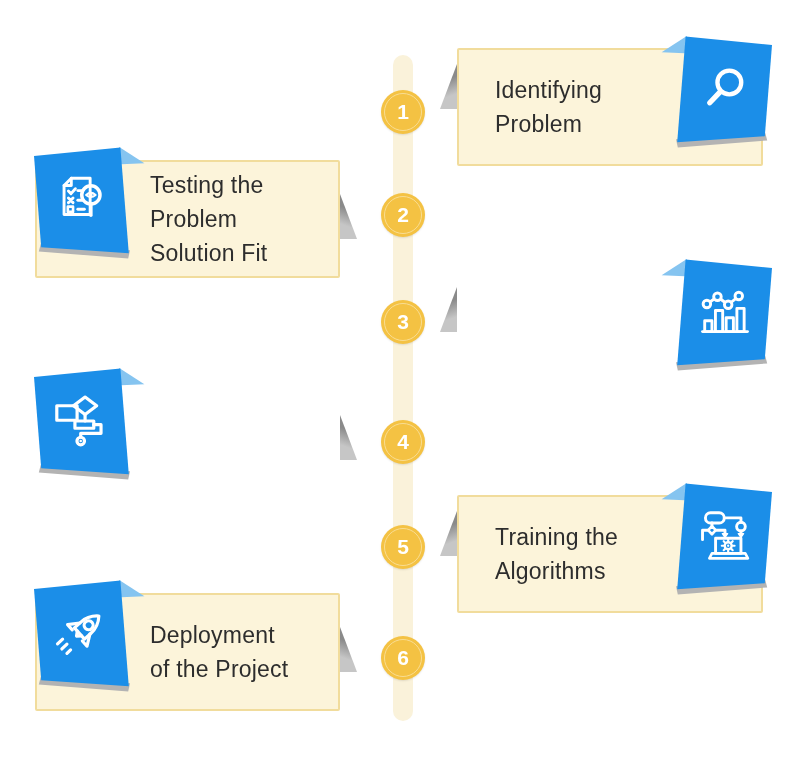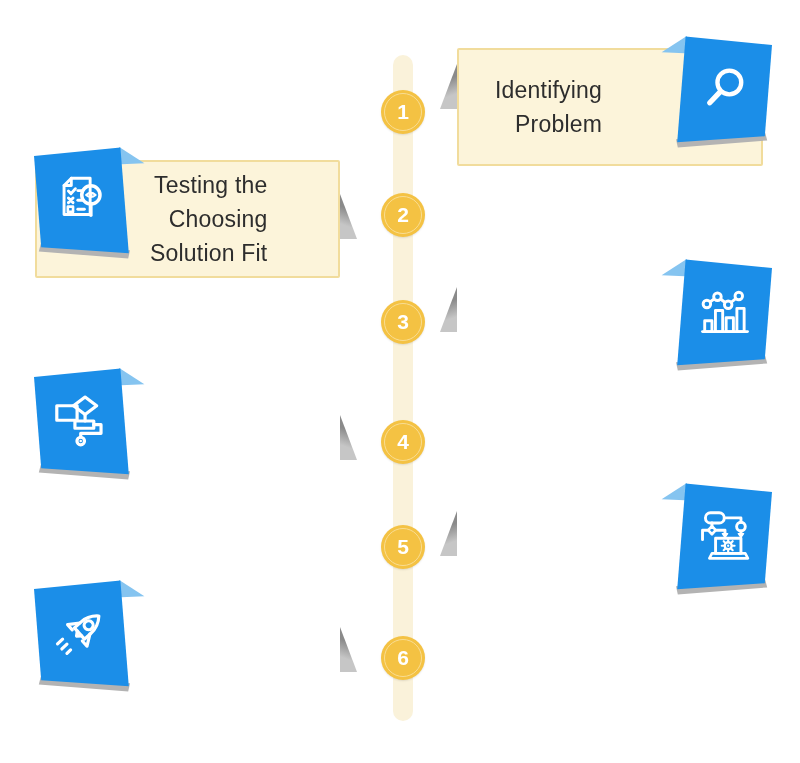--- a/index.html
+++ b/index.html
@@ -14,21 +14,21 @@
   .s1{--ct:48px;--nt:90px}
   .s2{--ct:160px;--nt:193px}
   .s3{--ct:271px;--nt:300px}
   .s4{--ct:381px;--nt:420px}
   .s5{--ct:495px;--nt:525px}
   .s6{--ct:593px;--nt:636px}
 
   
   .card{position:absolute;top:var(--ct);height:118px;box-sizing:border-box;
         background:var(--card-bg,#fcf4da);border:2px solid var(--card-border,#f1dc9c);
-        border-radius:2px;display:flex;align-items:center;z-index:1;text-align:right;}
+        border-radius:2px;display:flex;align-items:center;z-index:1;}
   .right .card{left:457px;width:306px;}
   .left  .card{left:35px;width:305px;}
 
   .label{margin:0;white-space:pre-line;font-size:23px;line-height:34px;
          color:var(--text,#2d2d2d);letter-spacing:.2px;}
   .right .label{padding-left:36px;padding-right:112px;}
   .left  .label{padding-left:113px;padding-right:8px;}
 
   
   .fold{position:absolute;width:17px;height:45px;z-index:0;}
@@ -85,21 +85,21 @@
         <line x1="16.8" y1="21.8" x2="9.5" y2="29.5" stroke-width="3.6"></line>
       </svg>
     </div>
     <div class="num">1</div>
   </section>
 
   <section class="step s2 left">
     <div class="fold"></div>
     <div class="card">
       <p class="label">Testing the
-Choosing
+Problem
 Solution Fit</p>
     </div>
     <div class="pshadow"></div>
     <div class="ptri"></div>
     <div class="panel">
       <svg viewBox="0 0 40 40" fill="none" stroke="#fff" stroke-width="2" stroke-linecap="round" stroke-linejoin="round">
         <path d="M14,5 H27 V30 H9 V10 Z"></path>
         <path d="M14,5 V10 H9"></path>
         <path d="M12,13.8 l1.8,1.8 3,-3.4"></path>
         <path d="M18.5,13.5 H22"></path>
@@ -150,20 +150,24 @@
         <path d="M29.5,22.5 H34.5 V28.5 H20.5 V31"></path>
         <circle cx="20.5" cy="33.8" r="2.6"></circle>
         <circle cx="20.5" cy="33.8" r="0.9" fill="#fff" stroke="none"></circle>
       </svg>
     </div>
     <div class="num">4</div>
   </section>
 
   <section class="step s5 right">
     <div class="fold"></div>
+    <div class="card">
+      <p class="label">Training the
+Algorithms</p>
+    </div>
     <div class="pshadow"></div>
     <div class="ptri"></div>
     <div class="panel">
       <svg viewBox="0 0 40 40" fill="none" stroke="#fff" stroke-width="2" stroke-linecap="round" stroke-linejoin="round">
         <rect x="6.5" y="4" width="13" height="7" rx="3.5"></rect>
         <path d="M19.5,7.5 H31 V10.5"></path>
         <circle cx="31" cy="13.5" r="3"></circle>
         <path d="M31,16.5 V18"></path>
         <path d="M29.2,18.4 H32.8 L31,20.9 Z" fill="#fff" stroke-width="1"></path>
         <path d="M11,11 V13.2"></path>
@@ -176,20 +180,24 @@
         <path stroke-width="1.5" d="M25.2,26.7 H26.6 M24.3,28.8 L25.3,29.8 M22.2,29.7 V31.1 M20.1,28.8 L19.1,29.8 M19.2,26.7 H17.8 M20.1,24.6 L19.1,23.6 M22.2,23.7 V22.3 M24.3,24.6 L25.3,23.6"></path>
         <circle cx="22.2" cy="26.7" r="0.8" fill="#fff" stroke="none"></circle>
         <path d="M11,32 H34 L35.8,35.4 H9.2 Z" stroke-width="1.8"></path>
       </svg>
     </div>
     <div class="num">5</div>
   </section>
 
   <section class="step s6 left">
     <div class="fold"></div>
+    <div class="card">
+      <p class="label">Deployment
+of the Project</p>
+    </div>
     <div class="pshadow"></div>
     <div class="ptri"></div>
     <div class="panel">
       <svg viewBox="0 0 40 40" fill="none" stroke="#fff" stroke-width="2.2" stroke-linecap="round" stroke-linejoin="round">
         <g transform="rotate(48 20 20) translate(0,-1)">
           <path d="M20,3.5 C23.6,7 25.2,11.5 25.2,15.5 V21.5 H14.8 V15.5 C14.8,11.5 16.4,7 20,3.5 Z"></path>
           <circle cx="20" cy="13" r="3.1"></circle>
           <path d="M14.8,16.5 L10,23.5 H14.8"></path>
           <path d="M25.2,16.5 L30,23.5 H25.2"></path>
           <path d="M17.8,21.5 L20,24.2 L22.2,21.5"></path>

